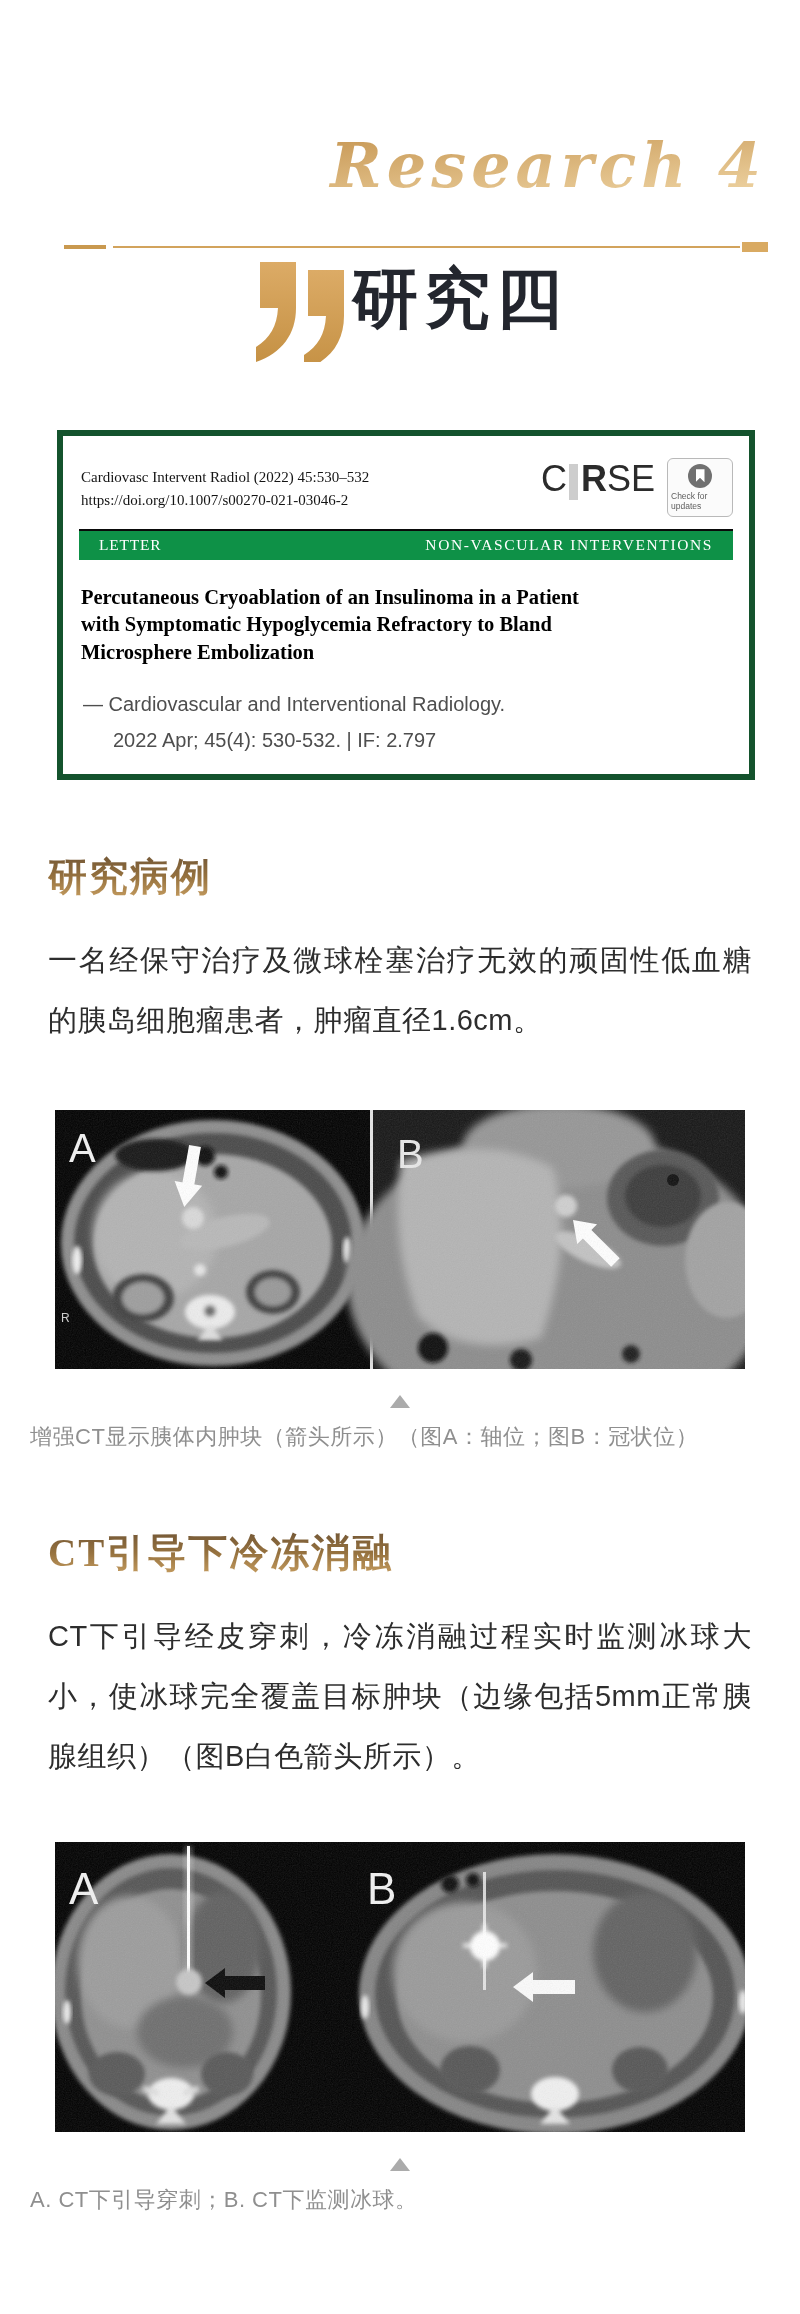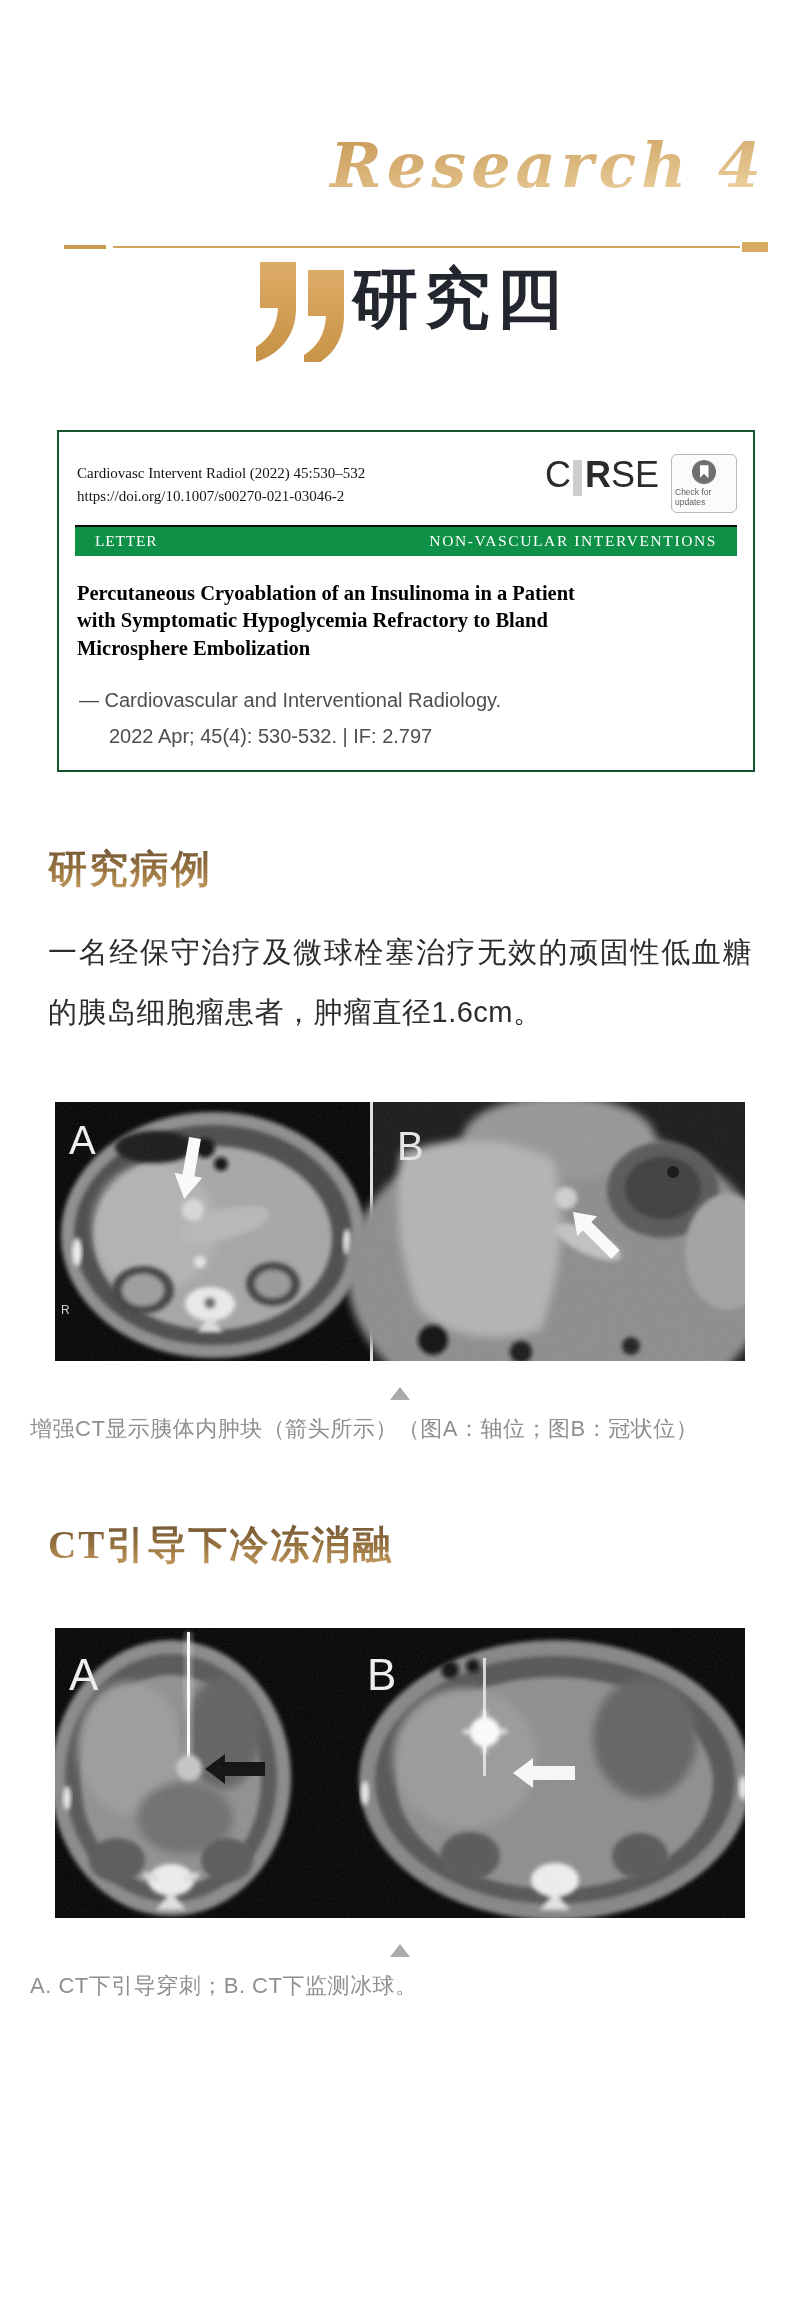--- a/index.html
+++ b/index.html
@@ -15,21 +15,21 @@
   .gold-rule{display:flex;align-items:center;margin:34px 32px 0 64px;height:10px;}
   .rule-thick{width:42px;height:4px;background:#c9994f;margin-right:7px;}
   .rule-line{flex:1;height:2px;background:#d2a35c;}
   .rule-square{width:26px;height:10px;background:#d9aa62;margin-left:2px;}
   .title-row{display:flex;justify-content:center;align-items:flex-start;margin:6px 35px 0 55px;}
   .quotes{margin-top:4px;}
   .cn-title{font-family:"Liberation Serif","DejaVu Serif",serif;font-weight:700;font-size:66px;
     line-height:1.25;color:#23262e;letter-spacing:6px;}
 
   
-  .card{margin:64px 45px 0 57px;border:2px solid #14532d;padding:14px 16px 16px;background:#fff;}
+  .card{margin:64px 45px 0 57px;border:6px solid #14532d;padding:14px 16px 16px;background:#fff;}
   .card-head{display:flex;justify-content:space-between;align-items:flex-start;}
   .cite{font-family:"Liberation Serif",serif;font-size:15px;line-height:1.55;color:#141414;margin:16px 0 0 2px;}
   .logo-wrap{display:flex;align-items:flex-start;gap:12px;margin-top:8px;}
   .cirse{display:flex;align-items:center;font-size:36px;color:#2b2b2b;line-height:1;}
   .cirse-bar{width:9px;height:36px;background:#cdcdcd;margin:6px 3px 0 2px;}
   .cirse-r{font-weight:700;}
   .badge{width:58px;border:1px solid #b9b9b9;border-radius:6px;background:#fbfbfb;padding:5px 3px 4px;text-align:left;}
   .badge-circle{width:24px;height:24px;border-radius:50%;background:#707070;margin:0 auto;
     display:flex;align-items:center;justify-content:center;}
   .badge-flag{width:9px;height:13px;background:#fff;clip-path:polygon(0 0,100% 0,100% 100%,50% 66%,0 100%);}
@@ -205,20 +205,21 @@
         </g>
         <text x="24" y="58" fill="#e8e8e8" font-size="40" font-family="Liberation Sans, sans-serif">B</text>
       </g>
       <rect width="690" height="259" filter="url(#grain1)" opacity="0.15"></rect>
     </svg>
   </div>
   <div class="caption-arrow"></div>
   <div class="caption">增强CT显示胰体内肿块（箭头所示）（图A：轴位；图B：冠状位）</div>
 
   <div class="section-heading second">CT引导下冷冻消融</div>
+  <div class="body-text">CT下引导经皮穿刺，冷冻消融过程实时监测冰球大小，使冰球完全覆盖目标肿块（边缘包括5mm正常胰腺组织）（图B白色箭头所示）。</div>
 
   <div class="figure second">
     <svg width="690" height="290" viewBox="0 0 690 290">
       <defs>
         <filter id="c2" x="-20%" y="-20%" width="140%" height="140%">
             <feGaussianBlur stdDeviation="2"></feGaussianBlur>
           </filter>
         <filter id="c4" x="-30%" y="-30%" width="160%" height="160%">
             <feGaussianBlur stdDeviation="4"></feGaussianBlur>
           </filter>

